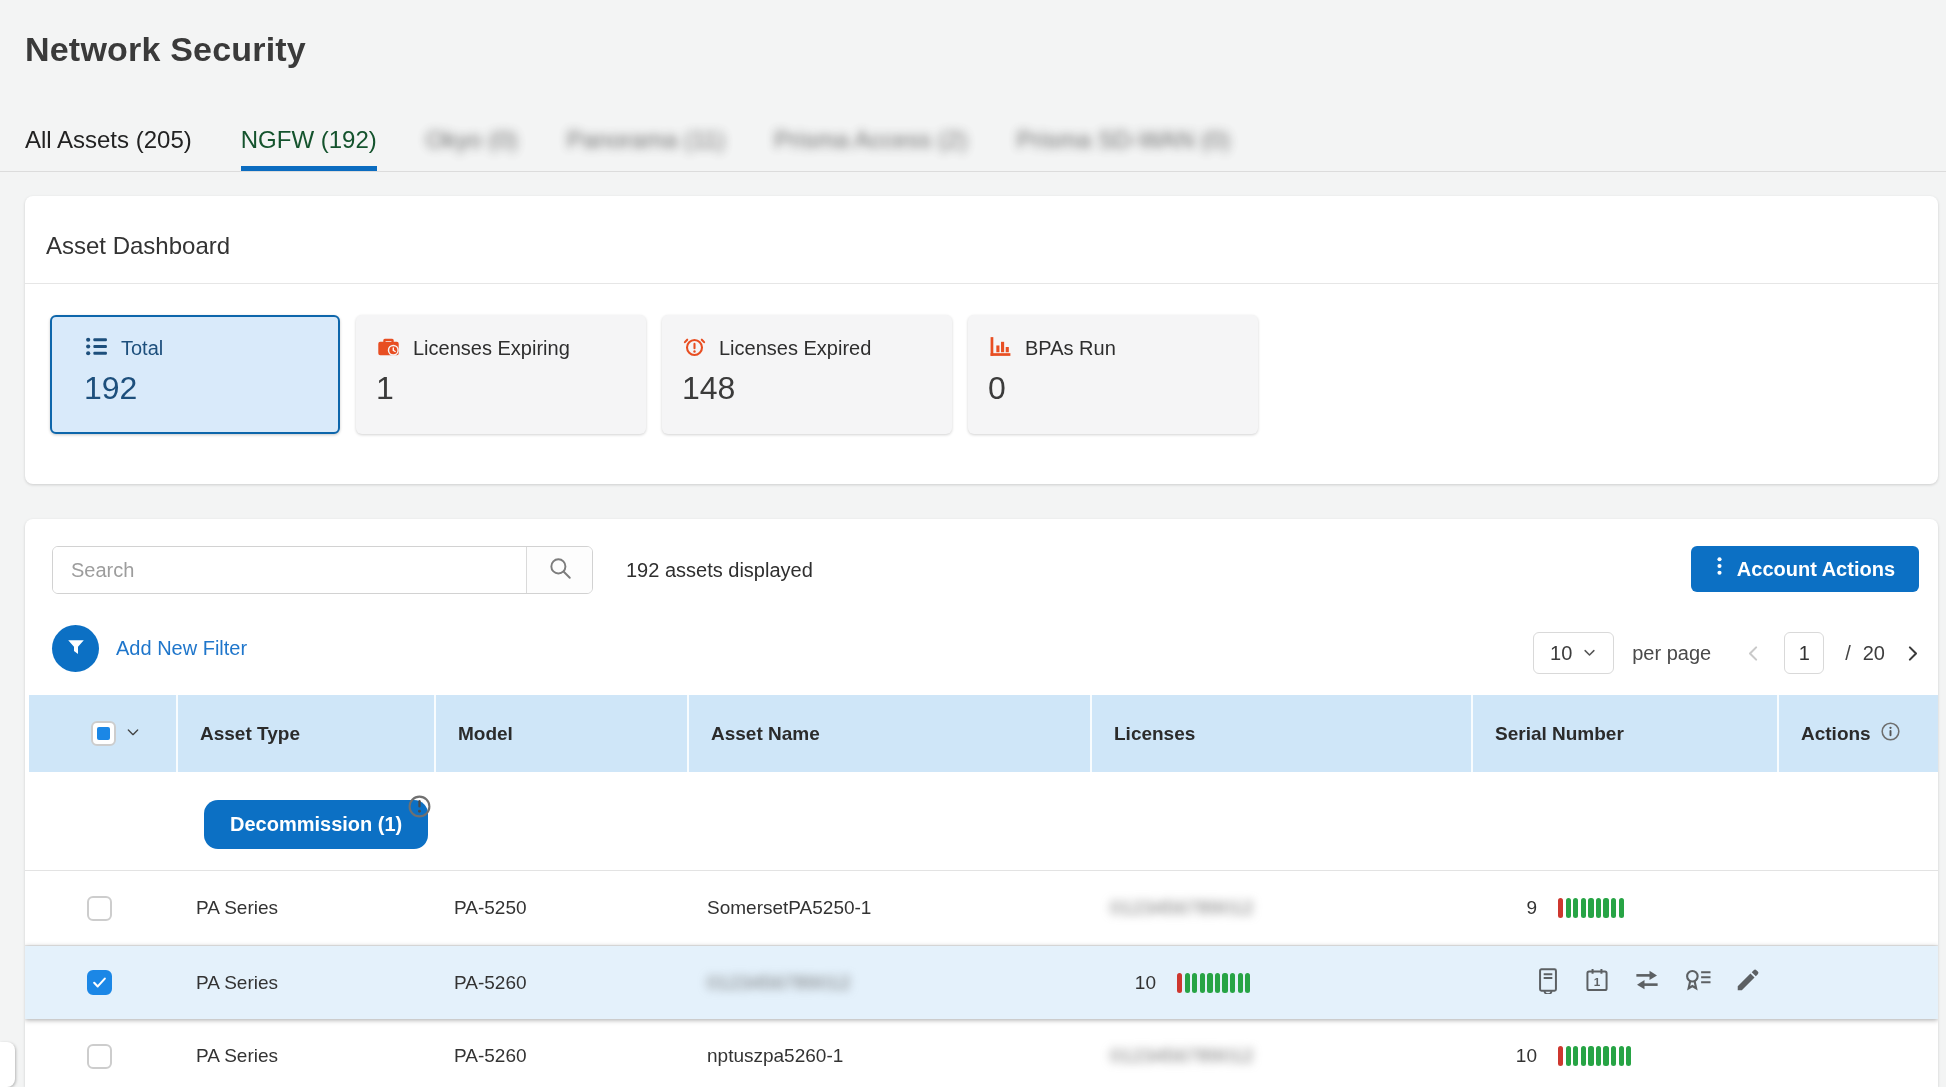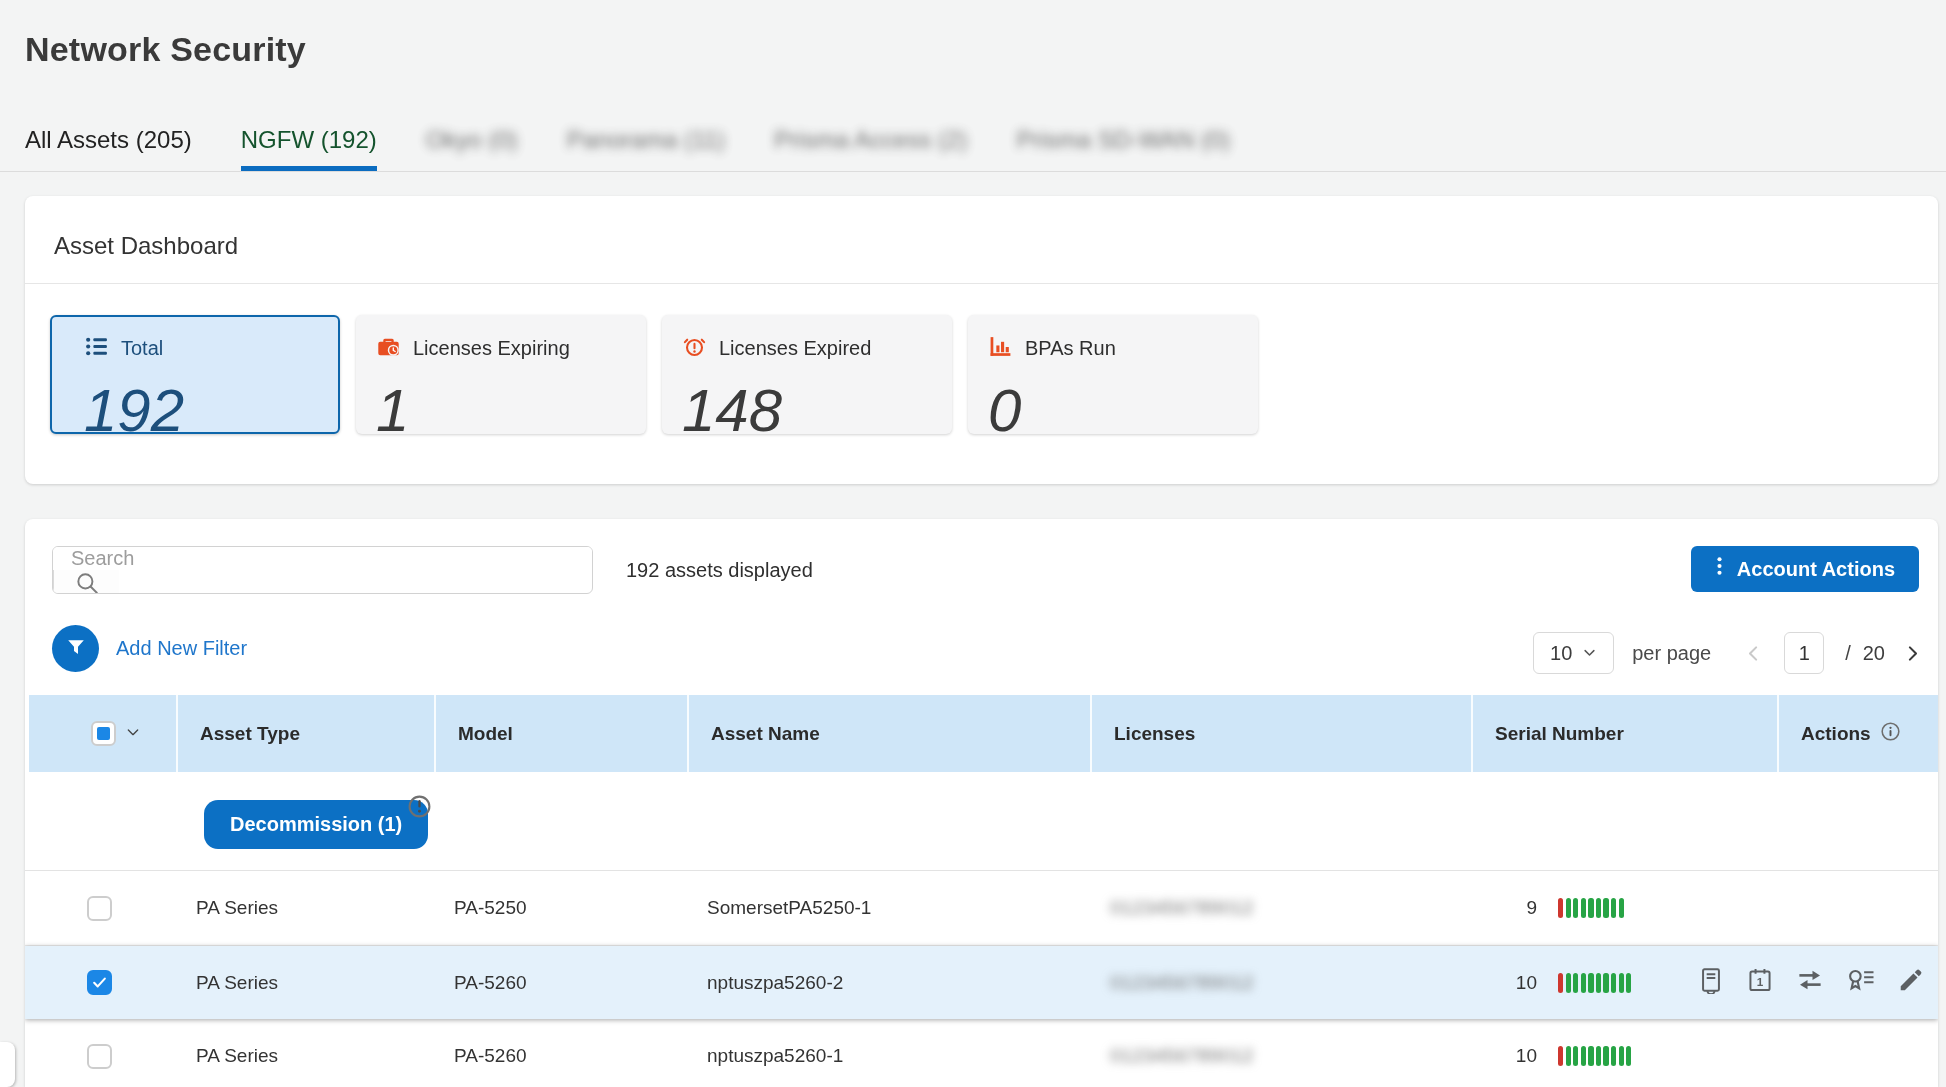--- a/index.html
+++ b/index.html
@@ -11,34 +11,34 @@
   
   .page-title { position:absolute; left:25px; top:30px; font-size:34px; font-weight:600; color:#3a3a3a; letter-spacing:.2px; }
   
   .tabbar { position:absolute; left:0; right:0; top:108px; height:64px; border-bottom:1px solid #dcdcdc; }
   .tabs { margin-left:25px; height:100%; display:flex; gap:49px; align-items:flex-end; }
   .tab { font-size:24px; color:#222; padding-bottom:17px; cursor:pointer; white-space:nowrap; }
   .tab.active { color:#14532d; padding-bottom:12px; border-bottom:5px solid #0b6cc0; }
   .tab.blurred { color:#4a4a4a; filter: blur(5px); opacity:.8; }
   
   .dash-card { position:absolute; left:25px; top:196px; width:1913px; height:288px; background:#fff; border-radius:8px; box-shadow:0 1px 3px rgba(0,0,0,.16); }
-  .dash-title { position:absolute; left:29px; top:36px; font-size:24px; color:#333;text-align:center; }
+  .dash-title { position:absolute; left:21px; top:36px; font-size:24px; color:#333;text-align:center; }
   .dash-divider { position:absolute; left:0; right:0; top:87px; height:1px; background:#e6e6e6; }
   .stat-row { position:absolute; left:25px; top:119px; display:flex; gap:16px; }
   .stat-card { width:290px; height:119px; background:#f5f5f6; border-radius:6px; box-shadow:0 1px 3px rgba(0,0,0,.18); padding:19px 20px 0 20px; cursor:pointer; }
   .stat-card.selected { background:#d9eafa; border:2px solid #0d66ab; box-shadow:0 1px 3px rgba(0,0,0,.22); padding:17px 18px 0 32px; }
   .stat-head { display:flex; align-items:center; gap:12px; }
   .stat-label { font-size:20px; color:#2e2e2e; }
   .stat-card.selected .stat-label { color:#1d4f7c; }
-  .stat-value { font-size:60px; color:#3b3b3b; margin-top:18px; line-height:1;font-style:italic; }
+  .stat-value { font-size:32px; color:#3b3b3b; margin-top:9px; line-height:1; }
   .stat-card.selected .stat-value { color:#1d4f7c; }
   
   .table-card { position:absolute; left:25px; top:519px; width:1913px; height:568px; background:#fff; border-radius:8px 8px 0 0; box-shadow:0 1px 3px rgba(0,0,0,.16); overflow:hidden; }
   
-  .search-wrap { position:absolute; left:27px; top:27px; width:541px; height:48px; border:1px solid #d2d2d2; border-radius:6px; background:#fff; display:flex; overflow:hidden;flex-direction:column; }
+  .search-wrap { position:absolute; left:27px; top:27px; width:541px; height:48px; border:1px solid #d2d2d2; border-radius:6px; background:#fff; display:flex; overflow:hidden; }
   .search-input { flex:1; border:none; outline:none; font-size:20px; padding:0 18px; color:#333; font-family:"Liberation Sans",sans-serif; }
   .search-input::placeholder { color:#9d9d9d; }
   .search-btn { width:66px; border-left:1px solid #dadada; background:#fdfdfd; display:flex; align-items:center; justify-content:center; cursor:pointer; }
   .assets-count { position:absolute; left:601px; top:27px; height:48px; line-height:48px; font-size:20px; color:#2f2f2f; }
   .account-actions { position:absolute; right:19px; top:27px; height:46px; background:#0c70c4; border-radius:6px; color:#fff; font-size:20px; font-weight:600; display:flex; align-items:center; gap:13px; padding:0 24px; cursor:pointer; }
   
   .filter-row { position:absolute; left:27px; top:106px; display:flex; align-items:center; gap:17px; }
   .filter-circle { width:47px; height:47px; border-radius:50%; background:#0c70c4; display:flex; align-items:center; justify-content:center; cursor:pointer; }
   .add-filter-label { font-size:20px; color:#1f76cb; cursor:pointer; }
   
@@ -319,21 +319,20 @@
         <div class="cell c-check">
           <span class="checkbox checked">
 
             <svg class="check-mark" viewBox="0 0 24 24" width="17" height="17">
                 <path d="M4.5 12.5l5 5 10-11" stroke="#fff" stroke-width="3" fill="none" stroke-linecap="round" stroke-linejoin="round"></path>
               </svg>
           </span>
         </div>
         <div class="cell">PA Series</div>
         <div class="cell">PA-5260</div>
-        <div class="cell">nptuszpa5260-2</div>
         <div class="cell"><span class="serial-redacted">0123456789012</span></div>
         <div class="cell c-lic">
           <span class="lic-count">10</span>
           <span class="bars">
               <span class="bar red"></span>
               <span class="bar green"></span>
               <span class="bar green"></span>
               <span class="bar green"></span>
               <span class="bar green"></span>
               <span class="bar green"></span>

